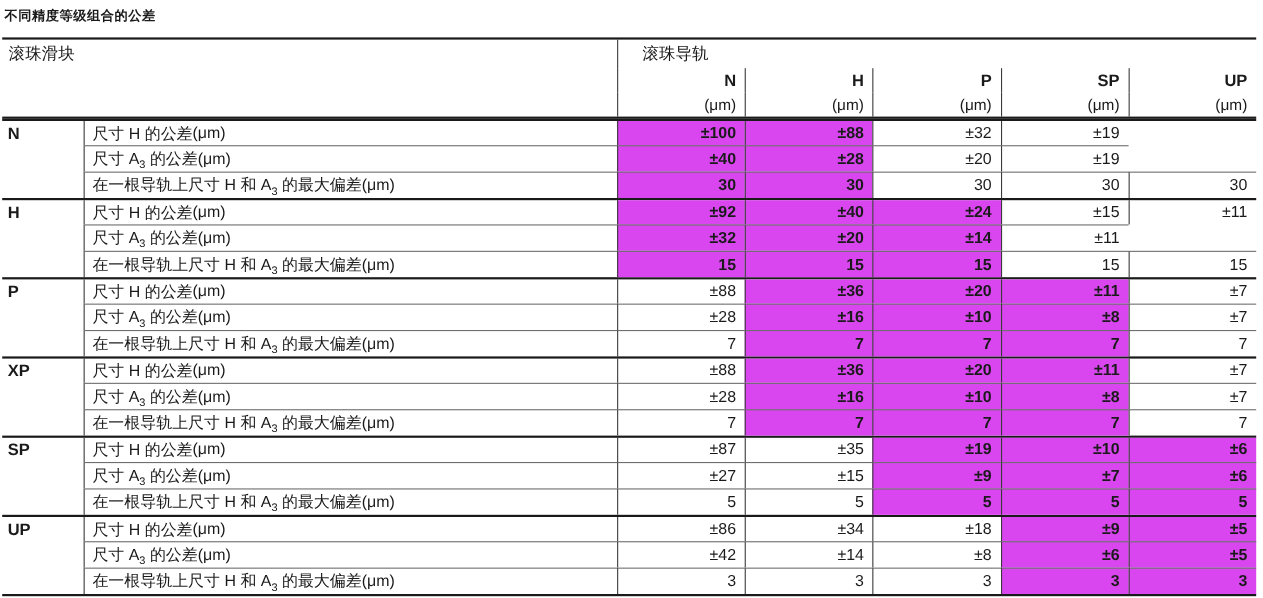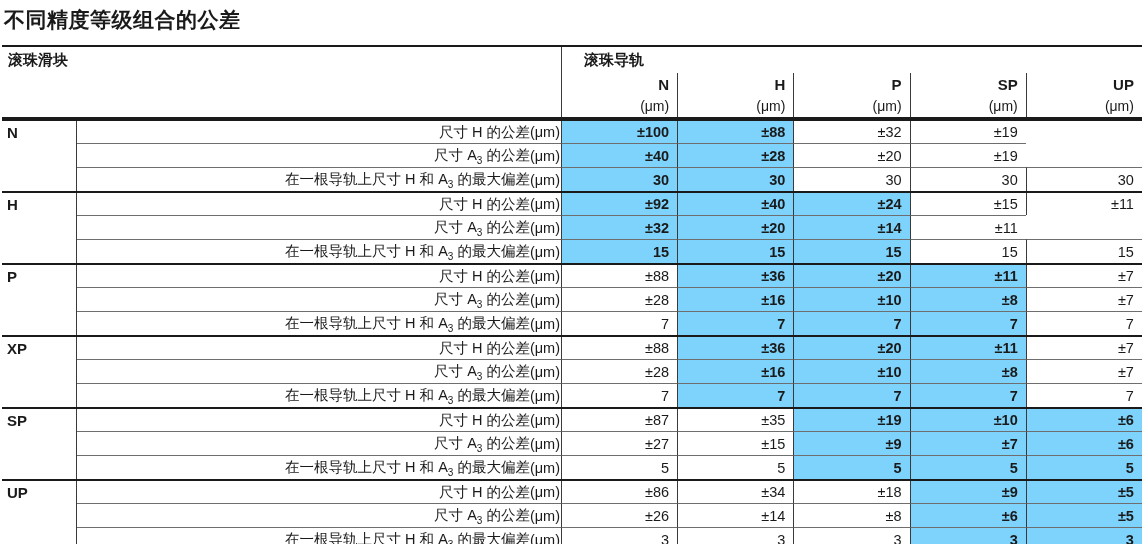--- a/index.html
+++ b/index.html
@@ -5,32 +5,32 @@
   * { box-sizing: border-box; margin: 0; padding: 0; }
   html, body {
     width: 1148px; height: 544px;
     background: #ffffff;
     color: #1a1a1a;
     font-family: "Liberation Sans", "DejaVu Sans", sans-serif;
     overflow: hidden;
   }
   .page { padding: 6px 4px 0 2px; }
   .title {
-    font-size: 21px;
+    font-size: 12px;
     font-weight: bold;
     padding-left: 2px;
     margin-bottom: 11px;
     letter-spacing: .5px;
   }
   .tbl { width: 1140px; }
   
   .thead { border-top: 2px solid #1a1a1a; border-bottom: 2px solid #1a1a1a; }
   .h-row1 { display: grid; grid-template-columns: 559px 581px; height: 26px; }
   .h-row1 .h-left, .h-row1 .h-right {
-    font-size: 15px; font-weight: bold;
+    font-size: 15px; font-weight: normal;
     display: flex; align-items: center;
   }
   .h-row1 .h-left  { padding-left: 6px; }
   .h-row1 .h-right { padding-left: 22px; border-left: 1px solid #3a3a3a; }
   .h-row2, .h-row3 { display: grid; grid-template-columns: 559px repeat(5, 116.2px); }
   .h-row2 { height: 22px; }
   .h-row3 { height: 22px; }
   .h-col, .h-unit {
     display: flex; align-items: center; justify-content: flex-end;
     padding-right: 8px;
@@ -49,32 +49,32 @@
   .row.gstart { border-top: 2px solid #1a1a1a; }
   .cell { display: flex; align-items: center; height: 100%; }
   .label-cell {
     font-weight: bold; font-size: 15px;
     padding-left: 5px;
     border-right: 1px solid #3a3a3a;
   }
   .desc-cell {
     font-size: 14.5px;
     padding-left: 7px; padding-right: 1px;
-    justify-content: flex-end;
+    justify-content: flex-start;
   }
   .desc-cell sub { font-size: 10px; line-height: 0; }
   .data-cell {
     font-size: 14.5px;
     justify-content: flex-end;
     padding-right: 8px;
     border-left: 1px solid #3a3a3a;
   }
   .row:not(.gstart) .desc-cell,
   .row:not(.gstart) .data-cell { border-top: 1px solid #6e6e6e; }
-  .data-cell.hl { background: #7dd3fc; font-weight: bold; }
+  .data-cell.hl { background: #d946ef; font-weight: bold; }
 </style>
 </head>
 <body>
 
 <div class="page">
   <div class="title">不同精度等级组合的公差</div>
 
   <div class="tbl">
     <div class="thead">
       <div class="h-row1">
@@ -287,21 +287,21 @@
           <div class="cell data-cell">±18</div>
           <div class="cell data-cell hl">±9</div>
           <div class="cell data-cell hl">±5</div>
         </div>
         <div class="row">
           <div class="cell label-cell"></div>
           <div class="cell desc-cell">
             <span>尺寸 A<sub>3</sub> 的公差</span>
             <span>(μm)</span>
           </div>
-          <div class="cell data-cell">±26</div>
+          <div class="cell data-cell">±42</div>
           <div class="cell data-cell">±14</div>
           <div class="cell data-cell">±8</div>
           <div class="cell data-cell hl">±6</div>
           <div class="cell data-cell hl">±5</div>
         </div>
         <div class="row">
           <div class="cell label-cell"></div>
           <div class="cell desc-cell">
             <span>在一根导轨上尺寸 H 和 A<sub>3</sub> 的最大偏差</span>
             <span>(μm)</span>

